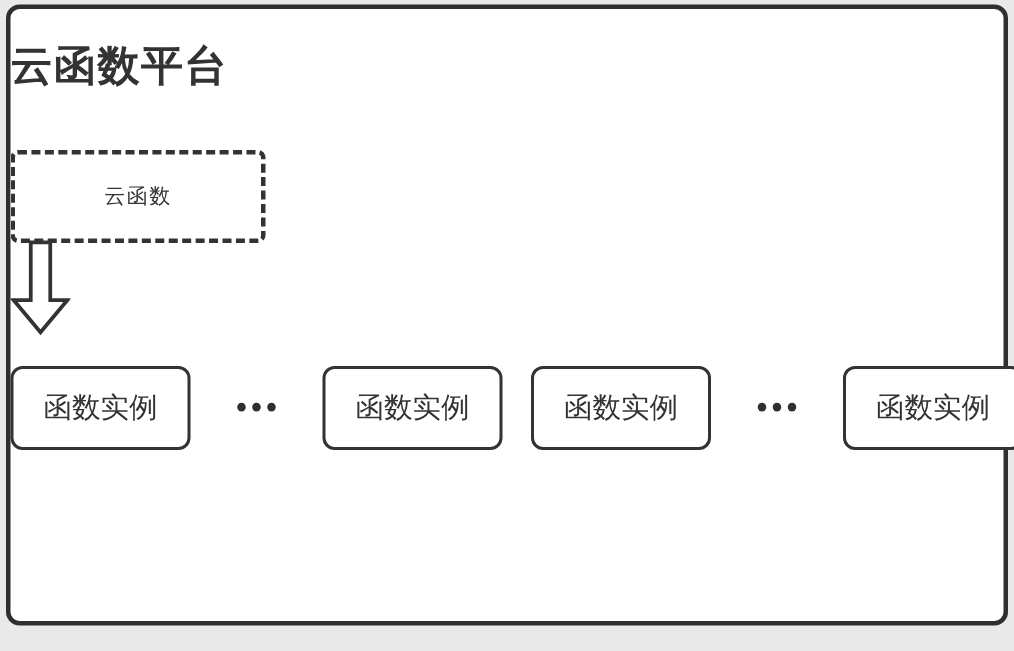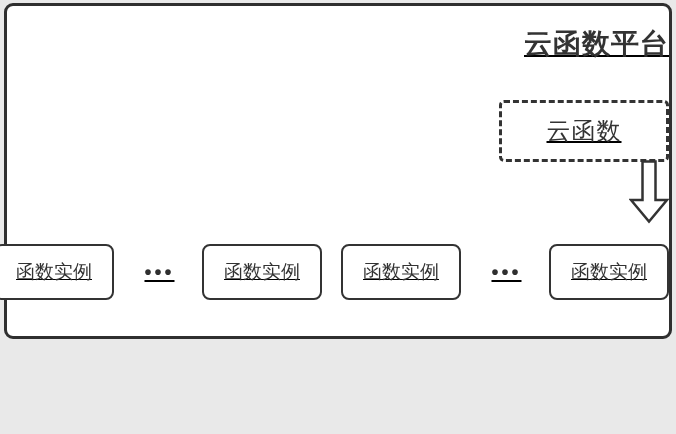--- a/index.html
+++ b/index.html
@@ -12,29 +12,28 @@
     background: #e9e9e9;
     font-family: "Liberation Sans", "DejaVu Sans", sans-serif;
     position: relative;
     overflow: hidden;
   }
   .card {
     position: absolute;
     left: 4px;
     top: 3px;
     width: 668px;
-    height: 336px;
+    height: 414px;
     box-sizing: border-box;
     background: #ffffff;
     border: 3px solid #2f2f2f;
     border-radius: 9px;
     display: flex;
     flex-direction: column;
-    align-items: flex-end;
-    text-decoration: underline;
+    align-items: flex-start;
   }
   .title {
     margin-top: 22px;
     font-size: 28px;
     line-height: 32px;
     font-weight: bold;
     color: #333333;
     letter-spacing: 1px;
   }
   .cloud-fn {
@@ -43,21 +42,21 @@
     width: 170px;
     height: 62px;
     border: 3px dashed #333333;
     border-radius: 5px;
     display: flex;
     align-items: center;
     justify-content: center;
     background: #ffffff;
   }
   .cloud-fn span {
-    font-size: 24px;
+    font-size: 14px;
     color: #333333;
     letter-spacing: 1px;
   }
   .arrow {
     margin-top: -2px;
     display: block;
   }
   .grid {
     margin-top: 20px;
     display: flex;

